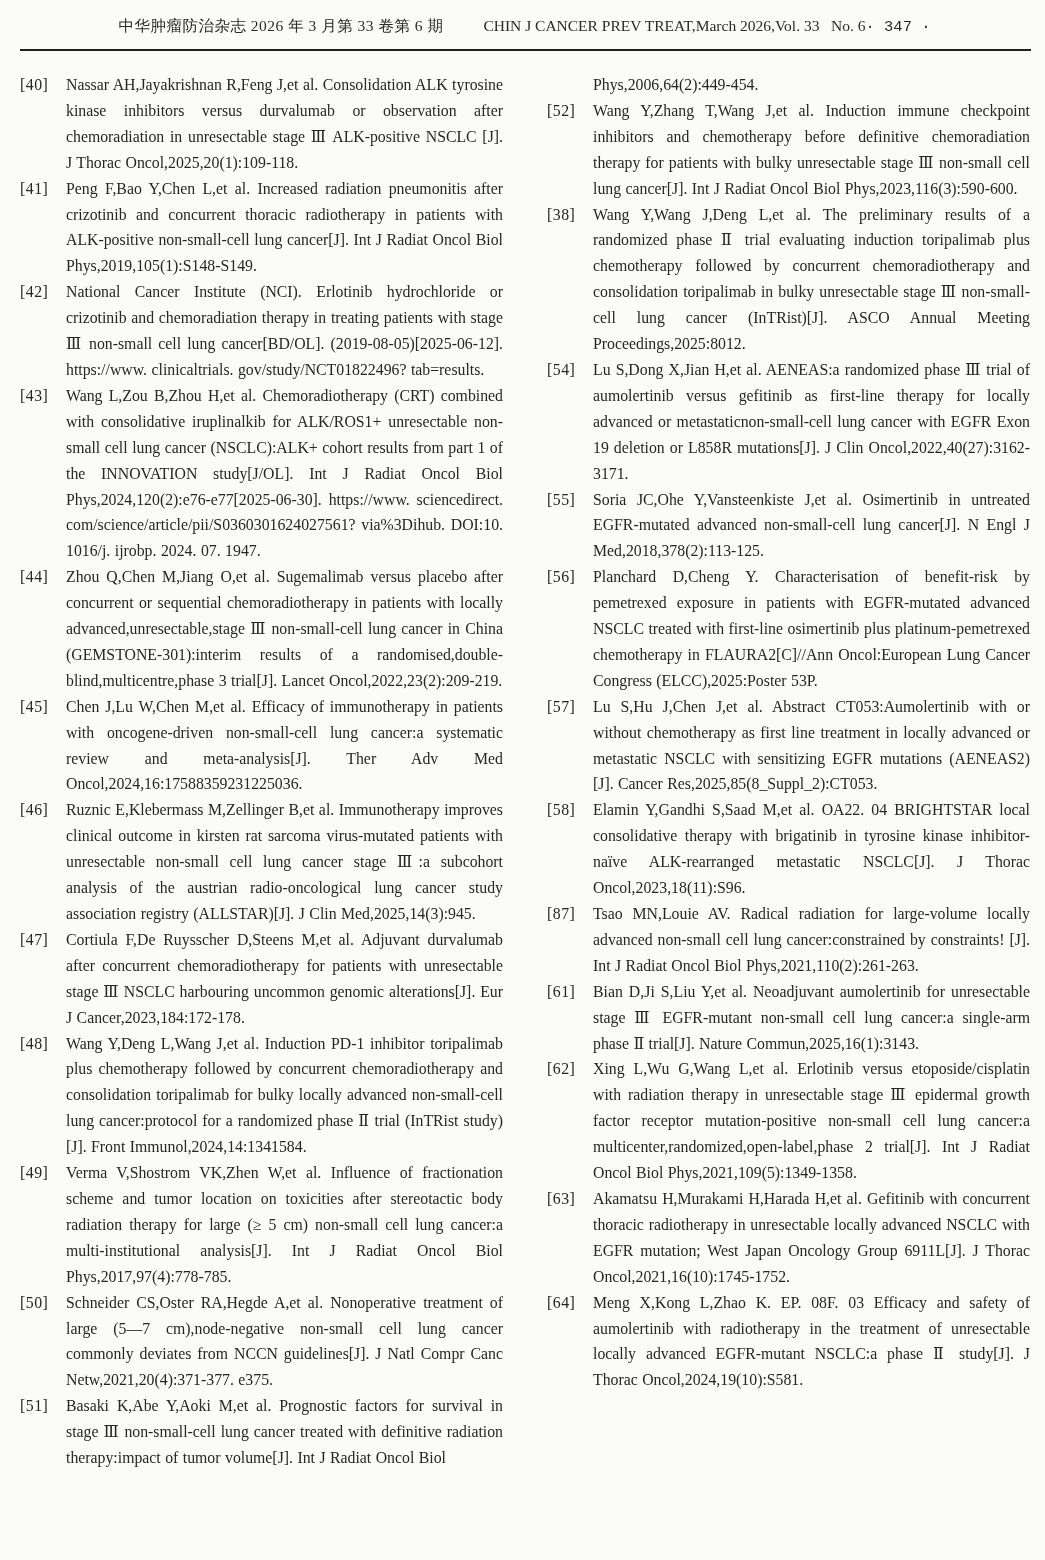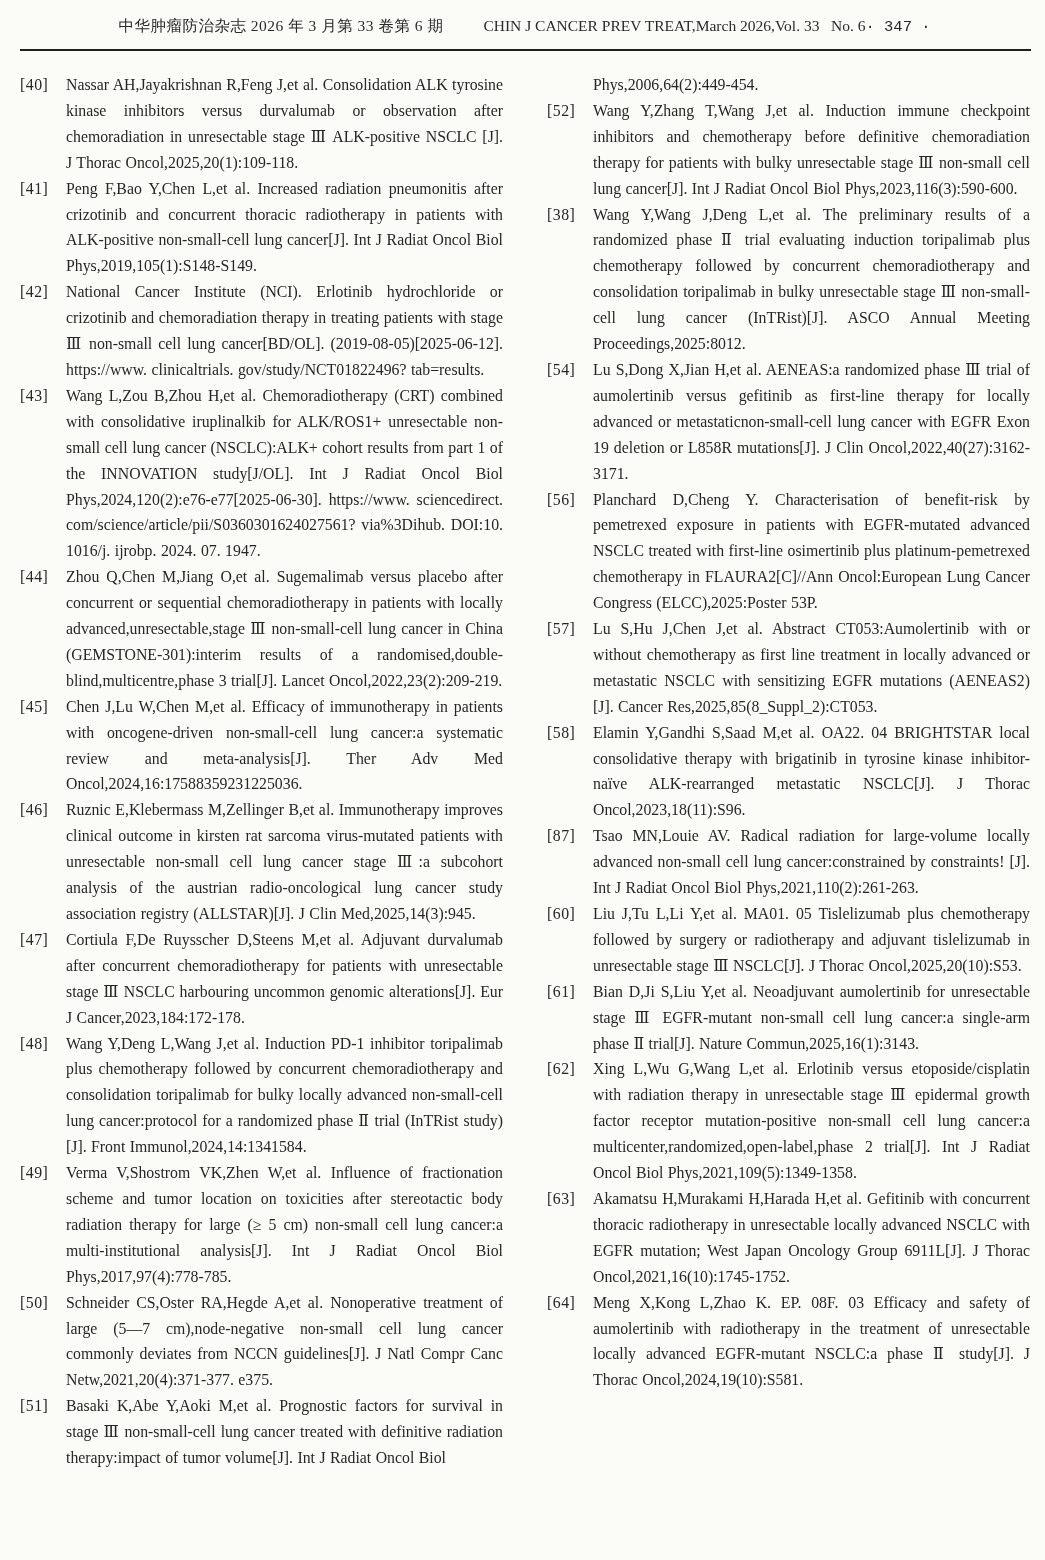--- a/index.html
+++ b/index.html
@@ -132,20 +132,24 @@
   <div class="ref">
     <span class="ref-label">[38]</span>
     <span class="ref-text">Wang Y,Wang J,Deng L,et al. The preliminary results of a randomized phase Ⅱ trial evaluating induction toripalimab plus chemotherapy followed by concurrent chemoradiotherapy and consolidation toripalimab in bulky unresectable stage Ⅲ non-small-cell lung cancer (InTRist)[J]. ASCO Annual Meeting Proceedings,2025:8012.</span>
   </div>
 
   <div class="ref">
     <span class="ref-label">[54]</span>
     <span class="ref-text">Lu S,Dong X,Jian H,et al. AENEAS:a randomized phase Ⅲ trial of aumolertinib versus gefitinib as first-line therapy for locally advanced or metastaticnon-small-cell lung cancer with EGFR Exon 19 deletion or L858R mutations[J]. J Clin Oncol,2022,40(27):3162-3171.</span>
   </div>
 
+  <div class="ref">
+    <span class="ref-label">[55]</span>
+    <span class="ref-text">Soria JC,Ohe Y,Vansteenkiste J,et al. Osimertinib in untreated EGFR-mutated advanced non-small-cell lung cancer[J]. N Engl J Med,2018,378(2):113-125.</span>
+  </div>
 
   <div class="ref">
     <span class="ref-label">[56]</span>
     <span class="ref-text">Planchard D,Cheng Y. Characterisation of benefit-risk by pemetrexed exposure in patients with EGFR-mutated advanced NSCLC treated with first-line osimertinib plus platinum-pemetrexed chemotherapy in FLAURA2[C]//Ann Oncol:European Lung Cancer Congress (ELCC),2025:Poster 53P.</span>
   </div>
 
   <div class="ref">
     <span class="ref-label">[57]</span>
     <span class="ref-text">Lu S,Hu J,Chen J,et al. Abstract CT053:Aumolertinib with or without chemotherapy as first line treatment in locally advanced or metastatic NSCLC with sensitizing EGFR mutations (AENEAS2)[J]. Cancer Res,2025,85(8_Suppl_2):CT053.</span>
   </div>
@@ -153,24 +157,20 @@
   <div class="ref">
     <span class="ref-label">[58]</span>
     <span class="ref-text">Elamin Y,Gandhi S,Saad M,et al. OA22. 04 BRIGHTSTAR local consolidative therapy with brigatinib in tyrosine kinase inhibitor-naïve ALK-rearranged metastatic NSCLC[J]. J Thorac Oncol,2023,18(11):S96.</span>
   </div>
 
   <div class="ref">
     <span class="ref-label">[87]</span>
     <span class="ref-text">Tsao MN,Louie AV. Radical radiation for large-volume locally advanced non-small cell lung cancer:constrained by constraints! [J]. Int J Radiat Oncol Biol Phys,2021,110(2):261-263.</span>
   </div>
 
-  <div class="ref">
-    <span class="ref-label">[60]</span>
-    <span class="ref-text">Liu J,Tu L,Li Y,et al. MA01. 05 Tislelizumab plus chemotherapy followed by surgery or radiotherapy and adjuvant tislelizumab in unresectable stage Ⅲ NSCLC[J]. J Thorac Oncol,2025,20(10):S53.</span>
-  </div>
 
   <div class="ref">
     <span class="ref-label">[61]</span>
     <span class="ref-text">Bian D,Ji S,Liu Y,et al. Neoadjuvant aumolertinib for unresectable stage Ⅲ EGFR-mutant non-small cell lung cancer:a single-arm phase Ⅱ trial[J]. Nature Commun,2025,16(1):3143.</span>
   </div>
 
   <div class="ref">
     <span class="ref-label">[62]</span>
     <span class="ref-text">Xing L,Wu G,Wang L,et al. Erlotinib versus etoposide/cisplatin with radiation therapy in unresectable stage Ⅲ epidermal growth factor receptor mutation-positive non-small cell lung cancer:a multicenter,randomized,open-label,phase 2 trial[J]. Int J Radiat Oncol Biol Phys,2021,109(5):1349-1358.</span>
   </div>

